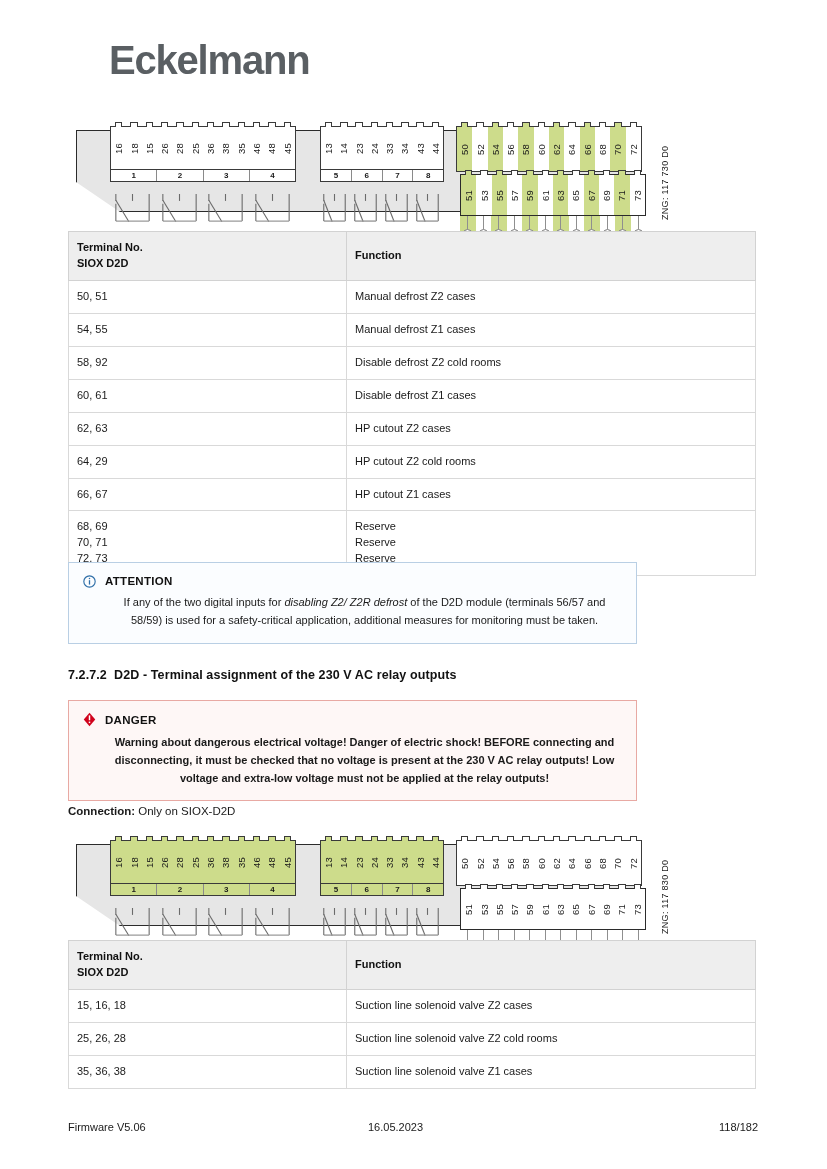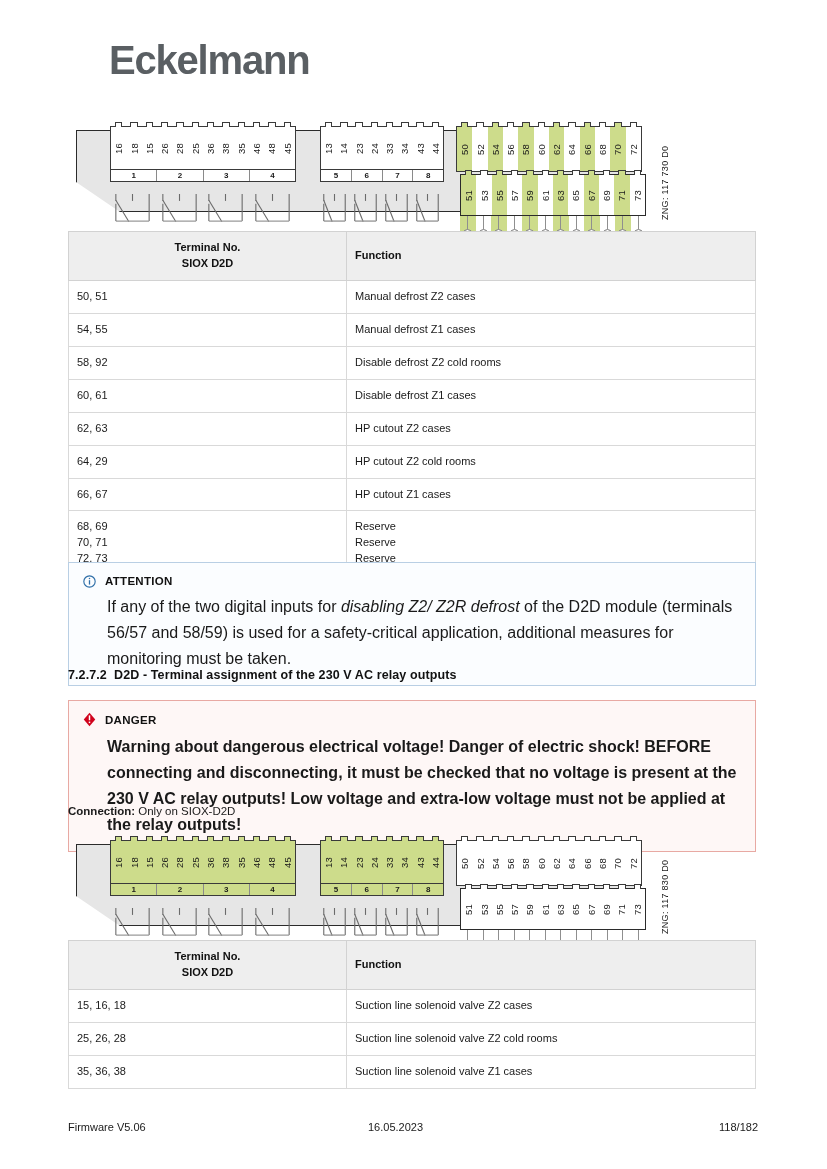--- a/index.html
+++ b/index.html
@@ -174,35 +174,35 @@
   .dtable th {
     background: #eeeeee;
     border: 1px solid #d2d2d2;
     font-size: 11px;
     font-weight: bold;
     color: #111;
     padding: 8px 8px;
     text-align: left;
     line-height: 1.45;
   }
-  .dtable th.c1 { text-align: center; width: 278px; margin-left: 20px; }
+  .dtable th.c1 { text-align: left; width: 278px; margin-left: 20px; }
   .dtable td {
     border: 1px solid #d9d9d9;
     padding: 8px 8px;
     color: #1a1a1a;
     vertical-align: top;
     line-height: 1.45;
     font-size: 11px;
   }
   .dtable td.c1 { width: 278px; }
 
   
   .callout {
     position: absolute;
-    width: 688px;
+    width: 569px;
     border: 1px solid #b9cfe4;
     background: #fbfdff;
     padding: 11px 14px 13px 14px;
   }
   .callout.danger {
     border: 1px solid #e8a9a3;
     background: #fef7f6;
   }
   .callout-head {
     display: flex;
@@ -210,24 +210,25 @@
     gap: 9px;
     margin-bottom: 7px;
   }
   .callout-title {
     font-size: 11.5px;
     font-weight: bold;
     letter-spacing: 0.3px;
     color: #111;
   }
   .callout-body {
-    font-size: 16px;
+    font-size: 11px;
     line-height: 1.62;
     color: #1a1a1a;
     padding-left: 24px;
+    text-align: center;
   }
   .callout.danger .callout-body { font-weight: bold; }
   .ic-info { width: 13px; height: 13px; flex: 0 0 13px; }
   .ic-danger { width: 13px; height: 15px; flex: 0 0 13px; }
 
   
   .h3 {
     position: absolute;
     font-size: 12.5px;
     font-weight: bold;

